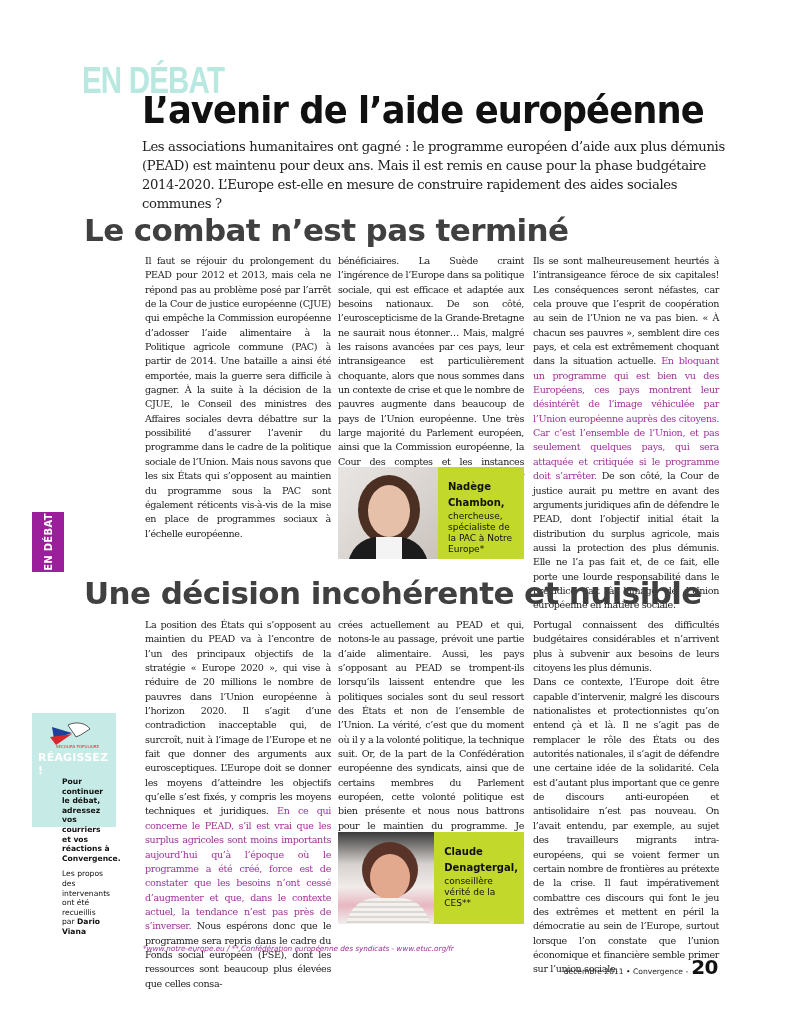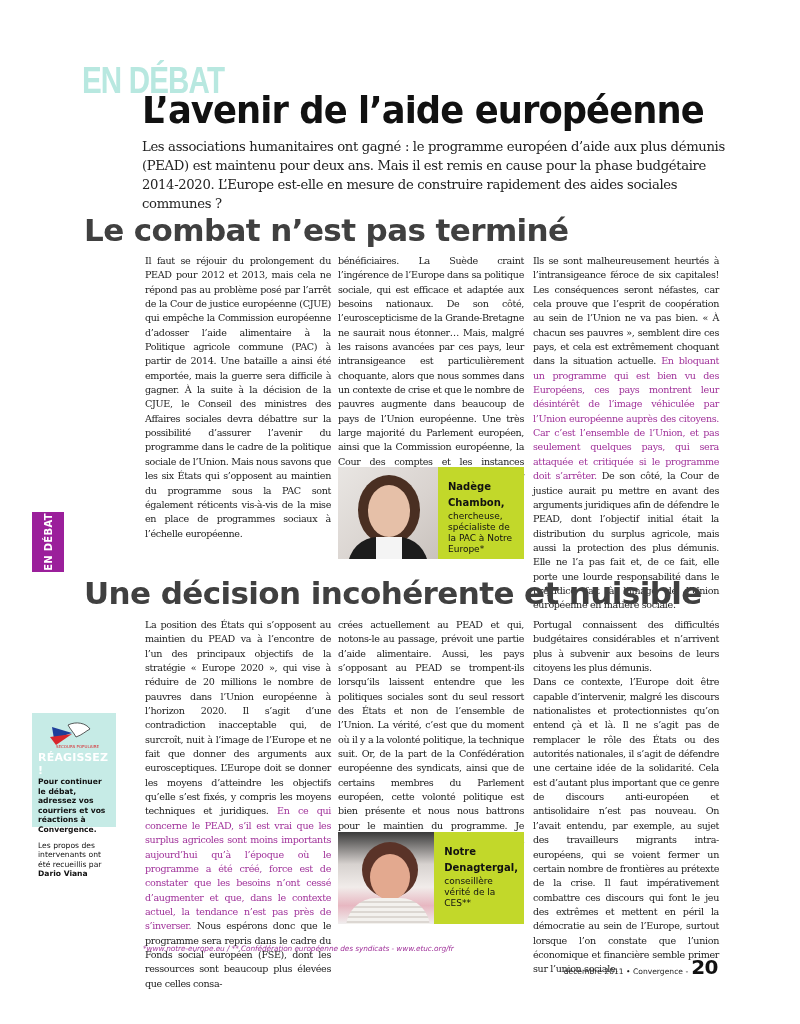--- a/index.html
+++ b/index.html
@@ -32,21 +32,21 @@
     .face { position:absolute; border-radius:50%; }
     .caption-box { flex:1; background:#c2d82a; padding:12px 6px 6px 10px; font-family:"DejaVu Sans", sans-serif; font-size:9px; line-height:11px; color:#111; }
     .caption-box .name { font-weight:bold; font-size:10px; line-height:16px; }
 
     .side-tab { position:absolute; left:32px; top:512px; width:32px; height:60px; background:#9b1f9b; }
     .side-tab span { position:absolute; left:50%; top:50%; transform:translate(-50%,-50%) rotate(-90deg); font-family:"DejaVu Sans", sans-serif; font-weight:bold; font-size:10px; color:#fff; white-space:nowrap; letter-spacing:0.3px; }
 
     .react-box { position:absolute; left:32px; top:713px; width:84px; height:114px; background:#c6ebe6; padding:4px 6px; font-family:"DejaVu Sans", sans-serif; color:#111; }
     .react-logo { width:56px; height:30px; margin:2px auto 2px; position:relative; }
     .react-title { font-weight:bold; font-size:11px; color:#ffffff; letter-spacing:0.2px; margin-top:2px; }
-    .react-body { font-size:7.6px; line-height:9.6px; font-weight:bold; }
+    .react-body { font-size:7.6px; line-height:9.6px; font-weight:bold;margin-left:24px; }
     .react-body .light { font-weight:normal; }
     .react-sep { height:6px; }
 
     .footnote { position:absolute; left:143px; top:944px; font-family:"DejaVu Sans", sans-serif; font-style:italic; font-size:7.4px; color:#a0329a; letter-spacing:-0.1px; }
     .folio { position:absolute; right:82px; top:955px; font-family:"DejaVu Sans", sans-serif; font-size:7.6px; color:#222; display:flex; align-items:baseline; gap:3px; }
     .folio .pg { font-weight:bold; font-size:20px; color:#111; letter-spacing:-0.5px; }
   </style>
 </head>
 <body>
 
@@ -100,21 +100,21 @@
   <p>Dans ce contexte, l’Europe doit être capable d’intervenir, malgré les discours nationalistes et protectionnistes qu’on entend çà et là. Il ne s’agit pas de remplacer le rôle des États ou des autorités nationales, il s’agit de défendre une certaine idée de la solidarité. Cela est d’autant plus important que ce genre de discours anti-européen et antisolidaire n’est pas nouveau. On l’avait entendu, par exemple, au sujet des travailleurs migrants intra-européens, qui se voient fermer un certain nombre de frontières au prétexte de la crise. Il faut impérativement combattre ces discours qui font le jeu des extrêmes et mettent en péril la démocratie au sein de l’Europe, surtout lorsque l’on constate que l’union économique et financière semble primer sur l’union sociale.</p>
 </div>
 
 <div class="portrait-card pc2">
   <div class="photo photo2">
     <div class="face" style="left:24px;top:10px;width:56px;height:56px;background:#5a3328;"></div>
     <div class="face" style="left:32px;top:22px;width:40px;height:46px;background:#e3a98f;"></div>
     <div style="position:absolute;left:8px;top:66px;width:84px;height:30px;background:repeating-linear-gradient(180deg,#f3f1ee 0 3px,#dcd7d2 3px 5px);border-radius:30px 30px 0 0;"></div>
   </div>
   <div class="caption-box">
-    <div class="name">Notre Denagtergal,</div>
+    <div class="name">Claude Denagtergal,</div>
     <div>conseillère vérité de la CES**</div>
   </div>
 </div>
 
 <div class="react-box">
   <div class="react-logo">
     <svg width="56" height="30" viewBox="0 0 56 30">
       <path d="M6 8 L26 14 L8 20 Z" fill="#1f3f9a"></path>
       <path d="M4 18 L26 15 L10 26 Z" fill="#d8262c"></path>
       <path d="M22 6 C30 2 40 4 44 10 C40 12 36 16 30 18 C28 14 24 10 22 6 Z" fill="#ffffff" stroke="#333" stroke-width="0.8"></path>

